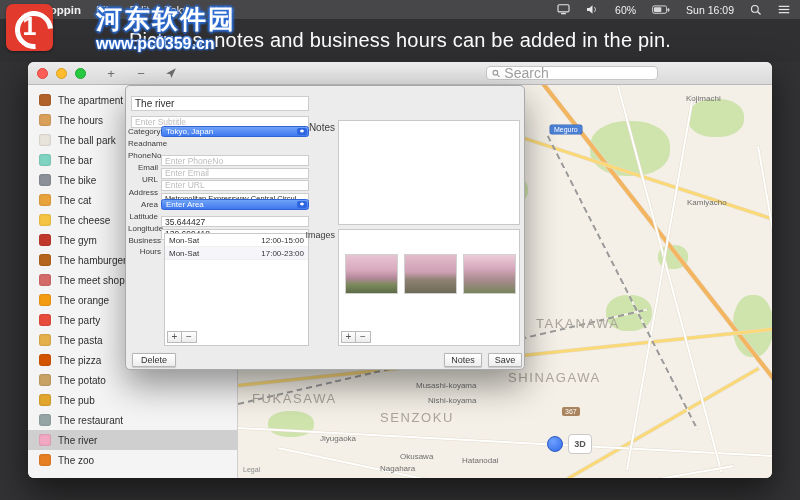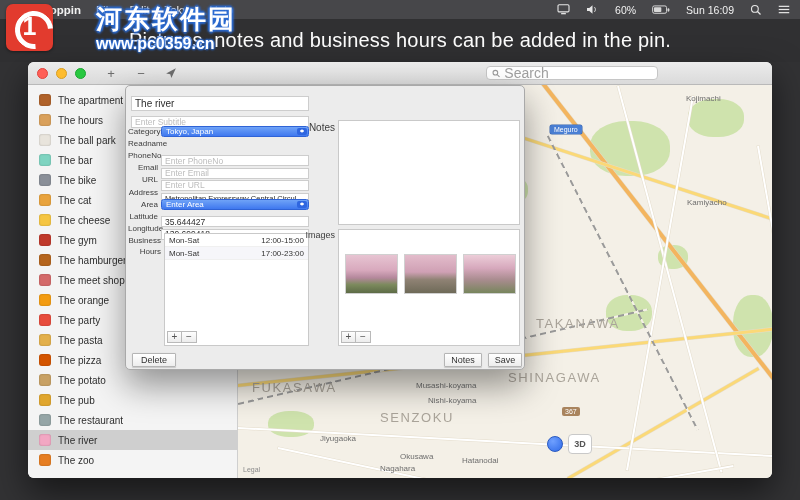--- a/index.html
+++ b/index.html
@@ -365,21 +365,21 @@
       <span class="badge-367">367</span>
       <span class="loc-btn"></span>
       <span class="threed-btn">3D</span>
       <span class="legal">Legal</span>
       <div></div>
     <span class="map-label town" style="left: 448px; top: 9px;">Kojimachi</span>
         <span class="map-label station" style="left: 312px; top: 40px;">Meguro</span>
         <span class="map-label town" style="left: 405px; top: 113px; padding-left: 44px;">Kamiyacho</span>
         <span class="map-label district" style="left: 298px; top: 231px;">TAKANAWA</span>
         <span class="map-label district" style="left: 270px; top: 285px;">SHINAGAWA</span>
-        <span class="map-label district" style="left: 14px; top: 295px;">FUKASAWA</span>
+        <span class="map-label district" style="left: 14px; top: 306px;">FUKASAWA</span>
         <span class="map-label town" style="left: 178px; top: 296px;">Musashi-koyama</span>
         <span class="map-label town" style="left: 190px; top: 311px;">Nishi-koyama</span>
         <span class="map-label district" style="left: 134px; top: 325px; margin-left: 8px;">SENZOKU</span>
         <span class="map-label town" style="left: 82px; top: 349px;">Jiyugaoka</span>
         <span class="map-label town" style="left: 162px; top: 367px;">Okusawa</span>
         <span class="map-label town" style="left: 224px; top: 371px;">Hatanodai</span>
         <span class="map-label town" style="left: 142px; top: 379px;">Nagahara</span>
       </div>
   </div>
 </div>

